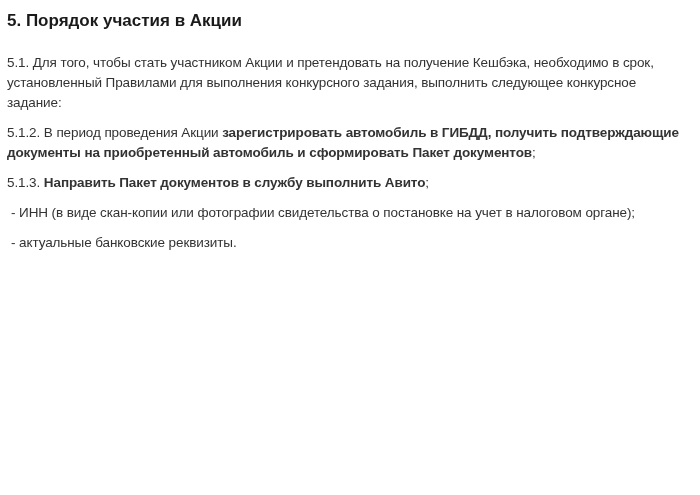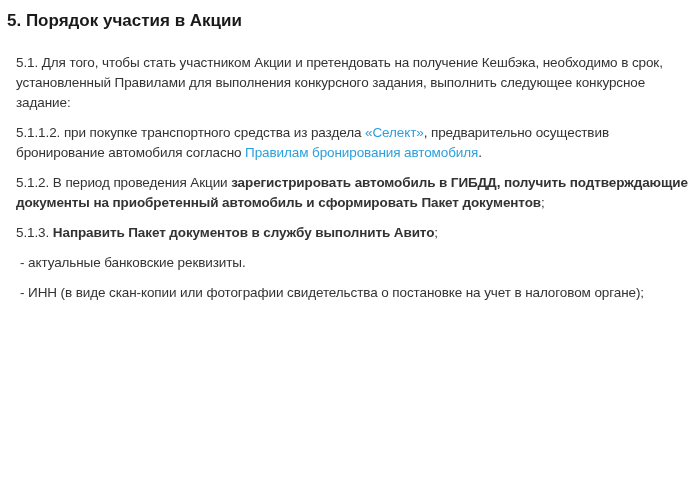--- a/index.html
+++ b/index.html
@@ -24,40 +24,39 @@
   }
   h2.doc-heading {
     font-size: 17px;
     line-height: 21px;
     font-weight: 700;
     letter-spacing: 0;
     color: var(--heading);
     margin: 8px 0 22px 0;
   }
   p.clause {
-    margin: 0 0 10px 9px;
+    margin: 0 0 10px 0;
   }
   p.clause.dash {
     text-indent: 4px;
   }
   p.clause strong {
     font-weight: 700;
   }
   p.clause a {
     color: var(--link);
     text-decoration: none;
     cursor: pointer;
   }
 </style>
 </head>
 <body>
 
 <main>
   <h2 class="doc-heading">5. Порядок участия в Акции</h2>
   <div id="paragraphs">
       <p class="clause"><span>5.1. Для того, чтобы стать участником Акции и претендовать на получение Кешбэка, необходимо в срок, установленный Правилами для выполнения конкурсного задания, выполнить следующее конкурсное задание:</span></p>
-      <p class="clause"><span>5.1.1.2. при покупке транспортного средства из раздела </span><a href="#">«Селект»</a><span>, предварительно осуществив бронирование автомобиля согласно </span><a href="#">Правилам бронирования автомобиля</a><span>.</span></p>
       <p class="clause"><span>5.1.2. В период проведения Акции </span><strong>зарегистрировать автомобиль в ГИБДД, получить подтверждающие документы на приобретенный автомобиль и сформировать Пакет документов</strong><span>;</span></p>
       <p class="clause"><span>5.1.3. </span><strong>Направить Пакет документов в службу выполнить Авито</strong><span>;</span></p>
+      <p class="clause dash"><span>- ИНН (в виде скан-копии или фотографии свидетельства о постановке на учет в налоговом органе);</span></p>
       <p class="clause dash"><span>- актуальные банковские реквизиты.</span></p>
-      <p class="clause dash"><span>- ИНН (в виде скан-копии или фотографии свидетельства о постановке на учет в налоговом органе);</span></p>
     </div>
 </main>
 
 </body></html>

